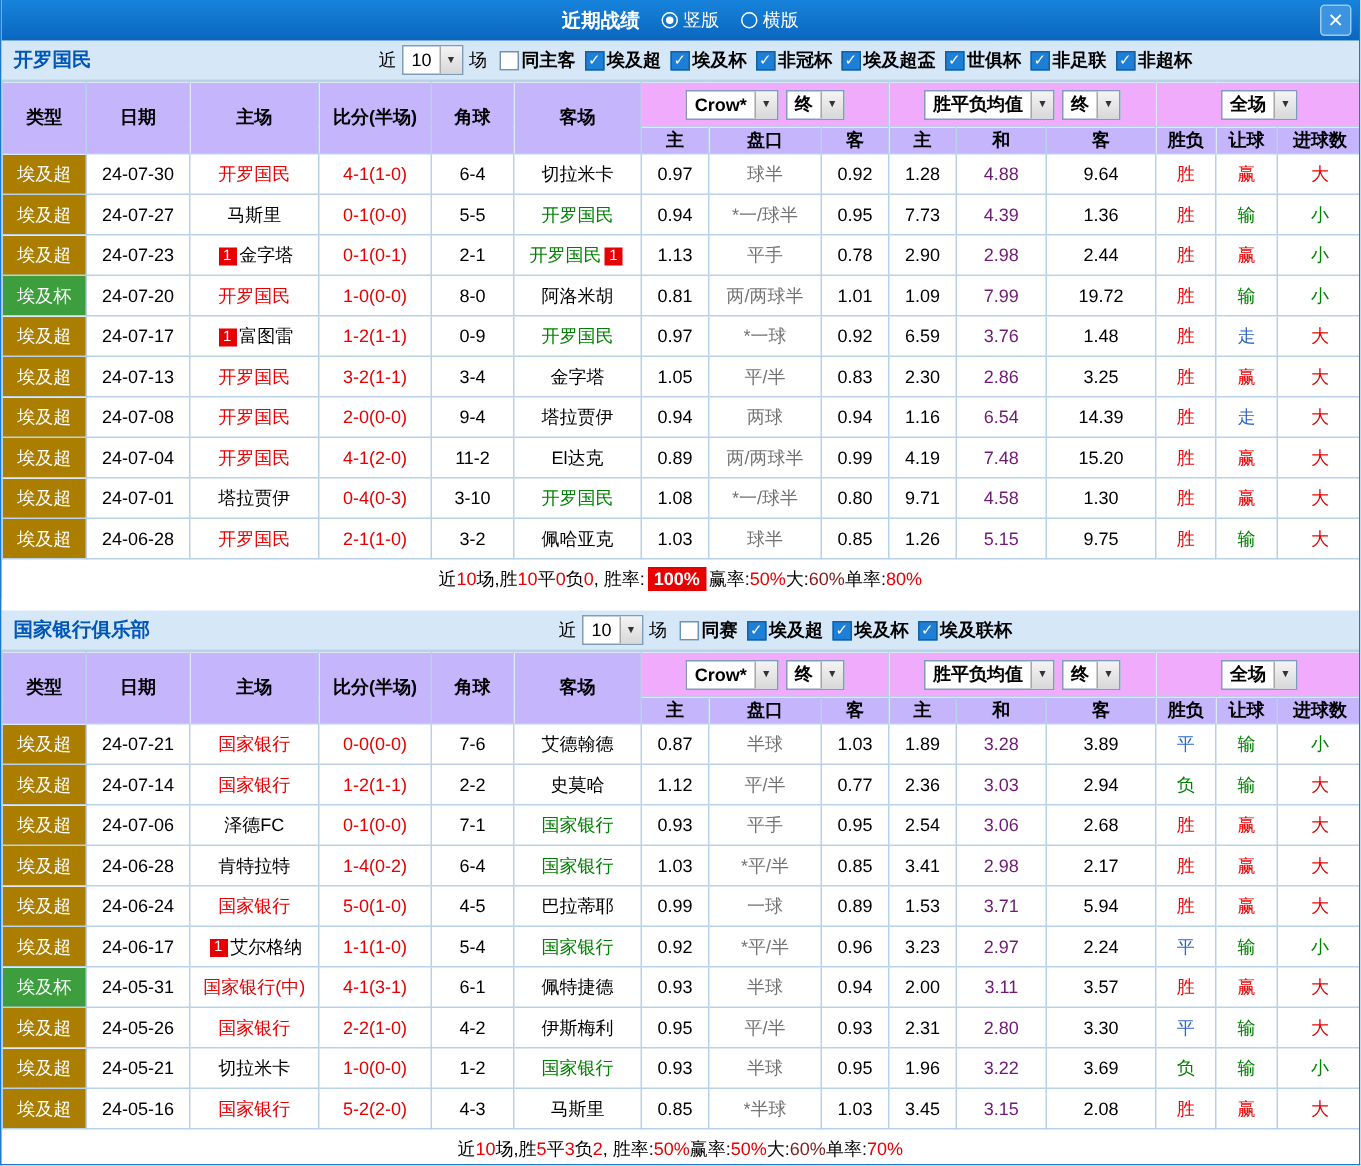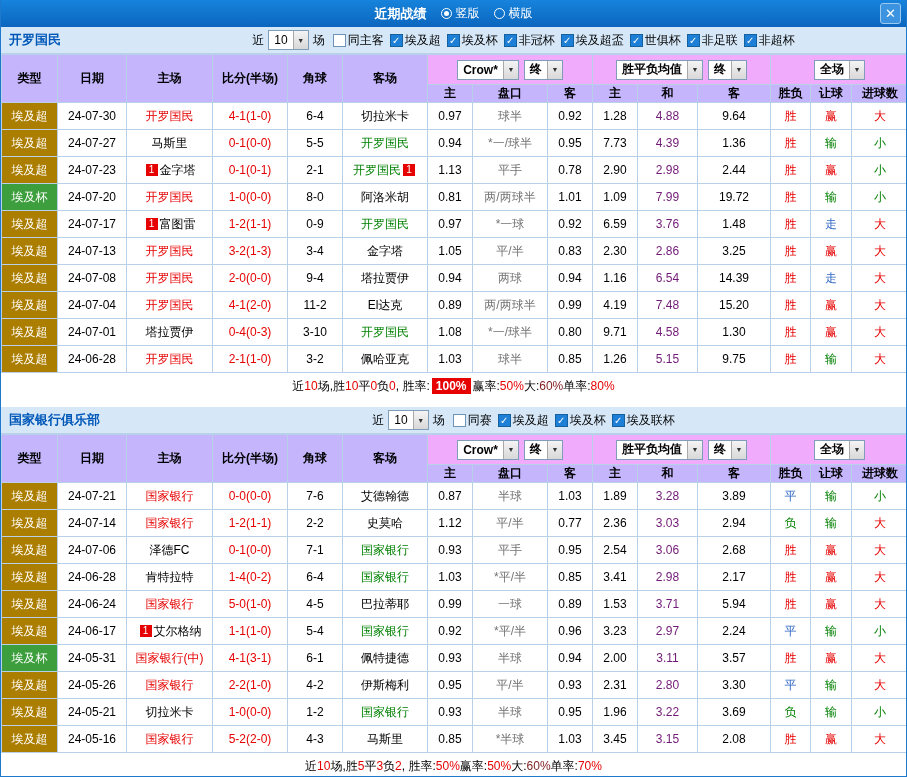--- a/index.html
+++ b/index.html
@@ -17,21 +17,21 @@
   .radio.selected::after { content:""; width:5px; height:5px; border-radius:50%; background:#fff; }
   .close-btn { position:absolute; right:5px; top:3px; width:21px; height:21px; background:#3C93E0;
     border:1px solid #9CC9F0; border-radius:3px; color:#fff; font-weight:bold; font-size:13px;
     display:flex; align-items:center; justify-content:center; cursor:pointer; }
 
   
   .team-header { height:27px; background:#D6E8F8; border-bottom:1px solid #B9D1E8;
     display:flex; align-items:center; }
   .team-name { color:#0057B8; font-weight:bold; font-size:13px; padding:0 8px; min-width:140px; }
   .filters { flex:1; display:flex; align-items:center; justify-content:center; gap:4px; }
-  .filter-list { display:inline-flex; align-items:flex-start; gap:6px; margin-left:4px; }
+  .filter-list { display:inline-flex; align-items:flex-start; gap:6px; margin-left:4px;font-weight:bold; }
   .filter-item { display:inline-flex; align-items:center; gap:2px; cursor:pointer; }
   .cb { width:13px; height:13px; border:1px solid #6E93B8; background:#fff; color:#fff;
     font-size:10px; line-height:11px; text-align:center; display:inline-block; }
   .cb.checked { background:#1E7FD6; border-color:#15619F; }
 
   
   .dd { display:inline-flex; align-items:center; background:#fff; border:1px solid #7F9DB9;
     height:20px; padding-left:5px; font-size:12px; cursor:pointer; }
   .dd .arr { width:15px; height:18px; margin-left:5px; background:linear-gradient(#F4F4F4,#D8D8D8);
     border-left:1px solid #A9A9A9; display:inline-flex; align-items:center; justify-content:center;
@@ -286,21 +286,21 @@
             <td class="avg-draw">3.76</td>
             <td>1.48</td>
             <td class="res-red">胜</td>
             <td class="res-blue">走</td>
             <td class="res-red">大</td>
           </tr>
           <tr>
             <td class="league-super">埃及超</td>
             <td>24-07-13</td>
             <td><span class="t-red">开罗国民</span></td>
-            <td class="score">3-2(1-3)</td>
+            <td class="score">3-2(1-1)</td>
             <td>3-4</td>
             <td><span>金字塔</span></td>
             <td>1.05</td>
             <td class="handicap">平/半</td>
             <td>0.83</td>
             <td>2.30</td>
             <td class="avg-draw">2.86</td>
             <td>3.25</td>
             <td class="res-red">胜</td>
             <td class="res-red">赢</td>

